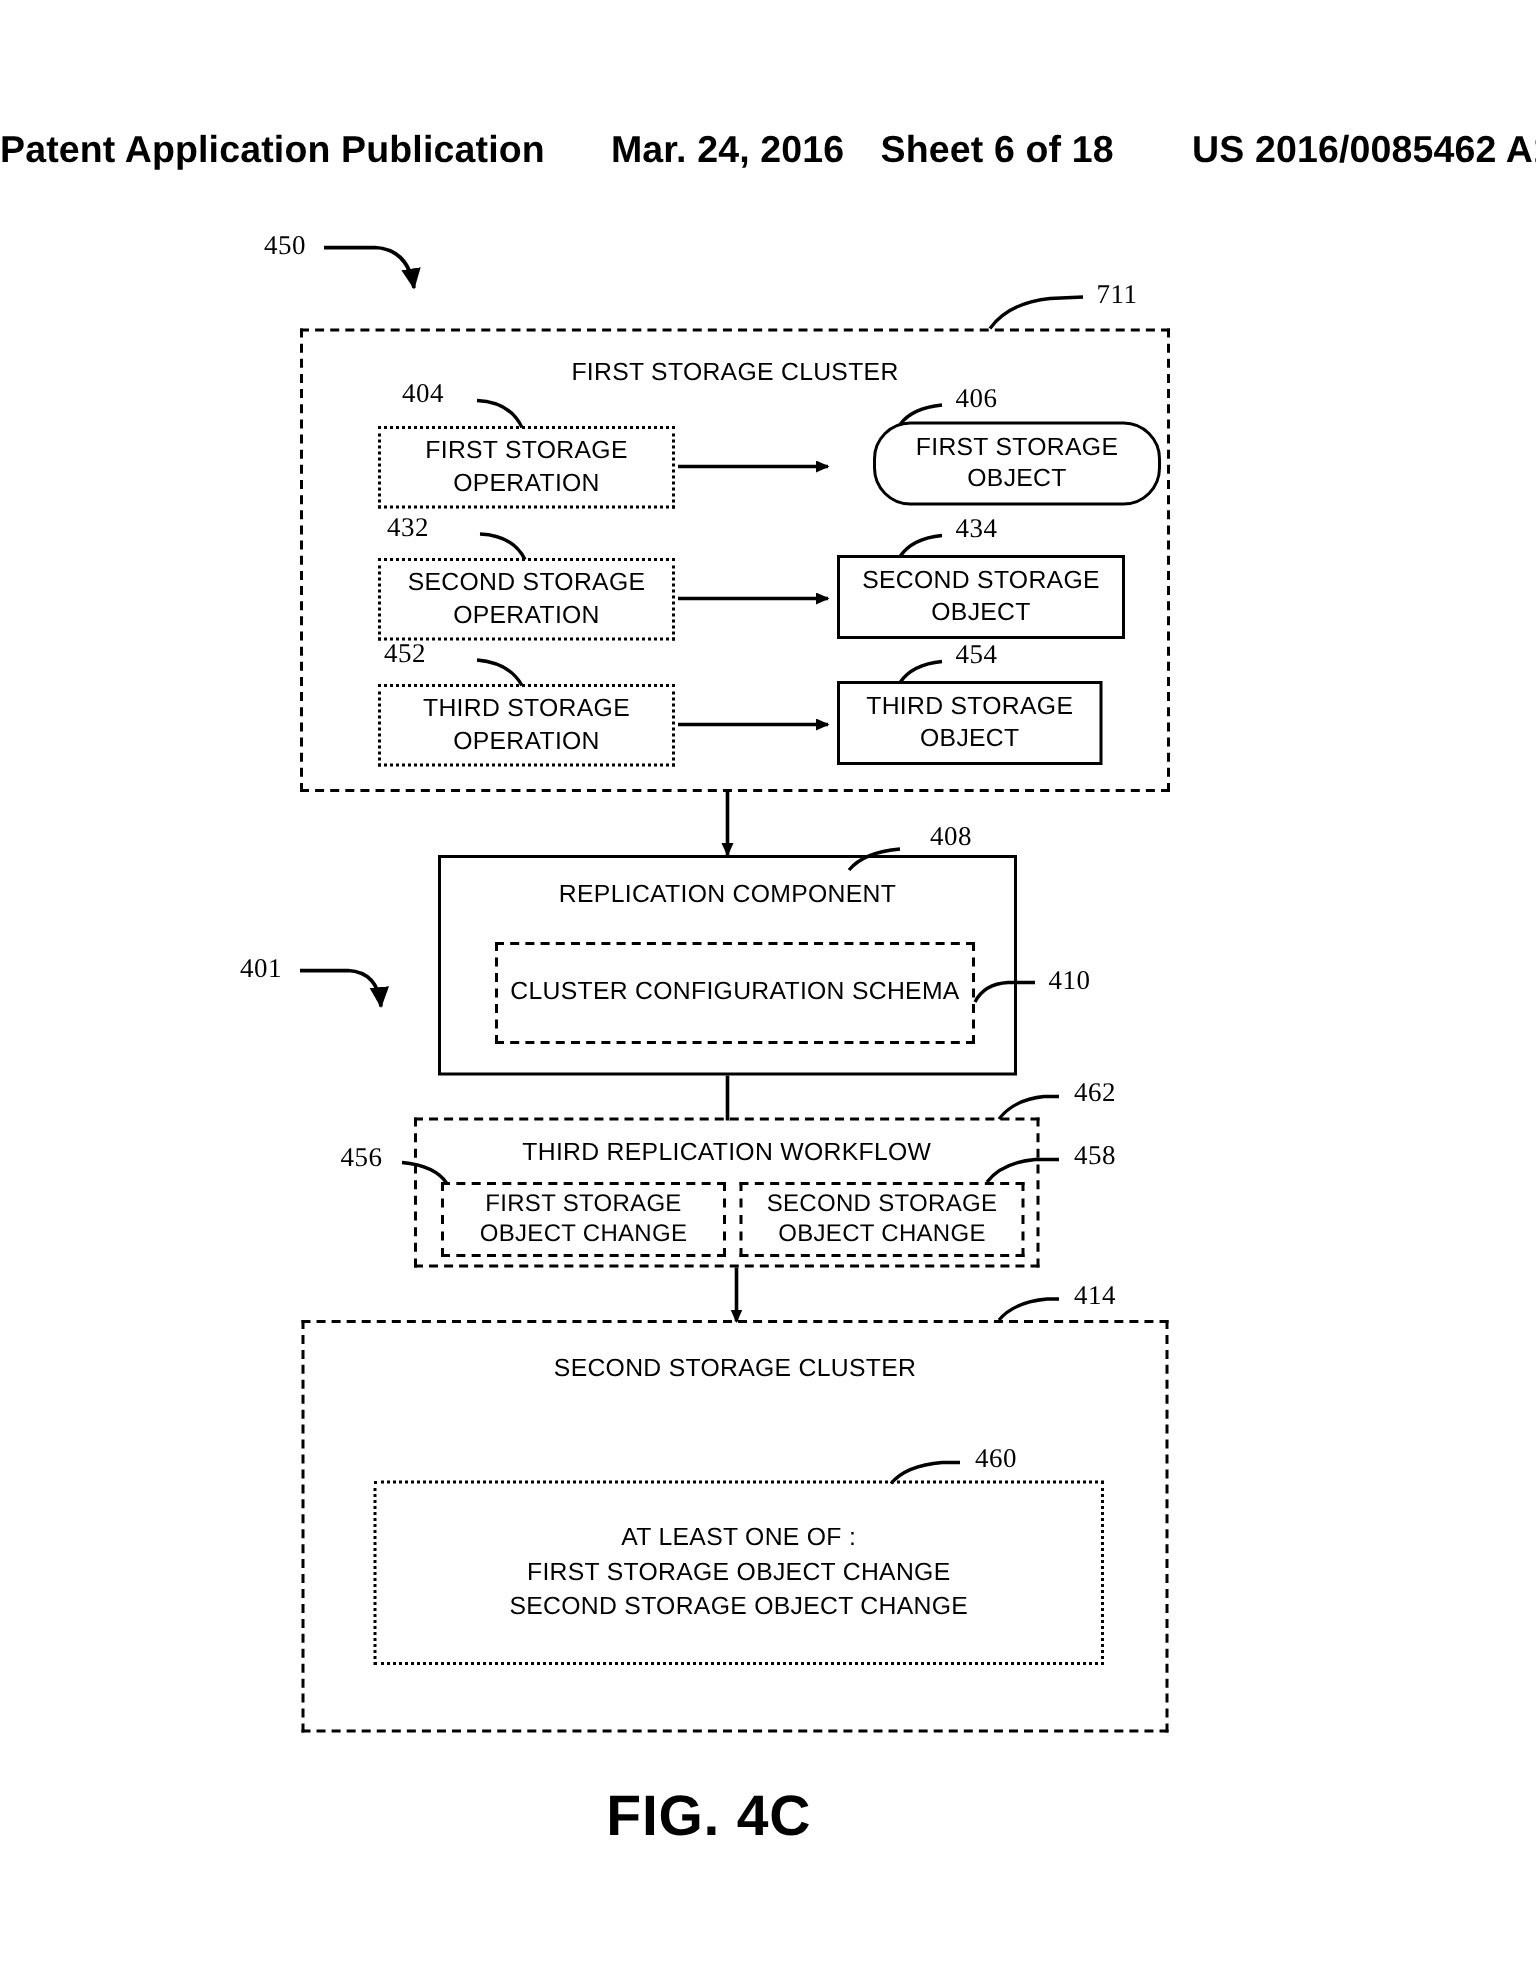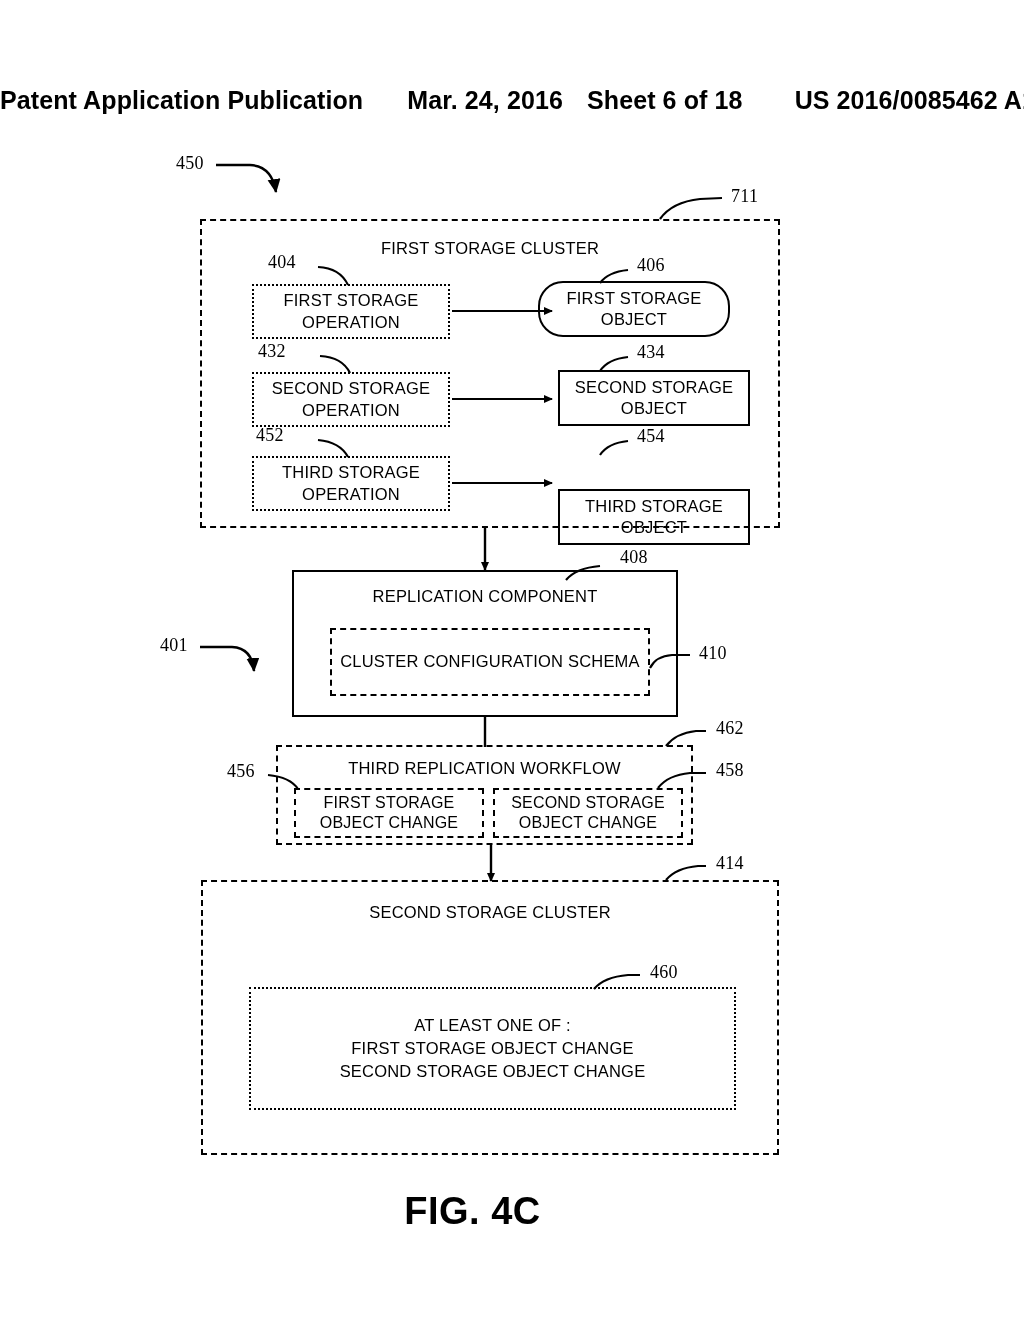--- a/index.html
+++ b/index.html
@@ -172,35 +172,35 @@
 <div class="ref" style="left:716px; top:760px;">458</div>
 <div class="ref" style="left:716px; top:853px;">414</div>
 <div class="ref" style="left:650px; top:962px;">460</div>
 
 <div class="node b-dashed" style="left:200px; top:219px; width:580px; height:309px;"></div>
 <div class="container-label" style="left:200px; top:239px; width:580px;">FIRST STORAGE CLUSTER</div>
 
 <div class="node b-dotted" style="left:252px; top:284px; width:198px; height:55px;">
   <span>FIRST STORAGE OPERATION</span>
 </div>
-<div class="node b-solid" style="left:538px; top:281px; width:192px; height:56px;border-radius:25px;">
+<div class="node b-solid" style="left:582px; top:281px; width:192px; height:56px;border-radius:25px;">
   <span>FIRST STORAGE OBJECT</span>
 </div>
 
 <div class="node b-dotted" style="left:252px; top:372px; width:198px; height:55px;">
   <span>SECOND STORAGE OPERATION</span>
 </div>
 <div class="node b-solid" style="left:558px; top:370px; width:192px; height:56px;">
   <span>SECOND STORAGE OBJECT</span>
 </div>
 
 <div class="node b-dotted" style="left:252px; top:456px; width:198px; height:55px;">
   <span>THIRD STORAGE OPERATION</span>
 </div>
-<div class="node b-solid" style="left:558px; top:454px; width:192px; height:56px;margin-top:35px;">
+<div class="node b-solid" style="left:558px; top:454px; width:177px; height:56px;">
   <span>THIRD STORAGE OBJECT</span>
 </div>
 
 <div class="node b-solid" style="left:292px; top:570px; width:386px; height:147px;"></div>
 <div class="container-label" style="left:292px; top:587px; width:386px;">REPLICATION COMPONENT</div>
 <div class="node b-dashed" style="left:330px; top:628px; width:320px; height:68px;">
   <span>CLUSTER CONFIGURATION SCHEMA</span>
 </div>
 
 <div class="node b-dashed" style="left:276px; top:745px; width:417px; height:100px;"></div>

